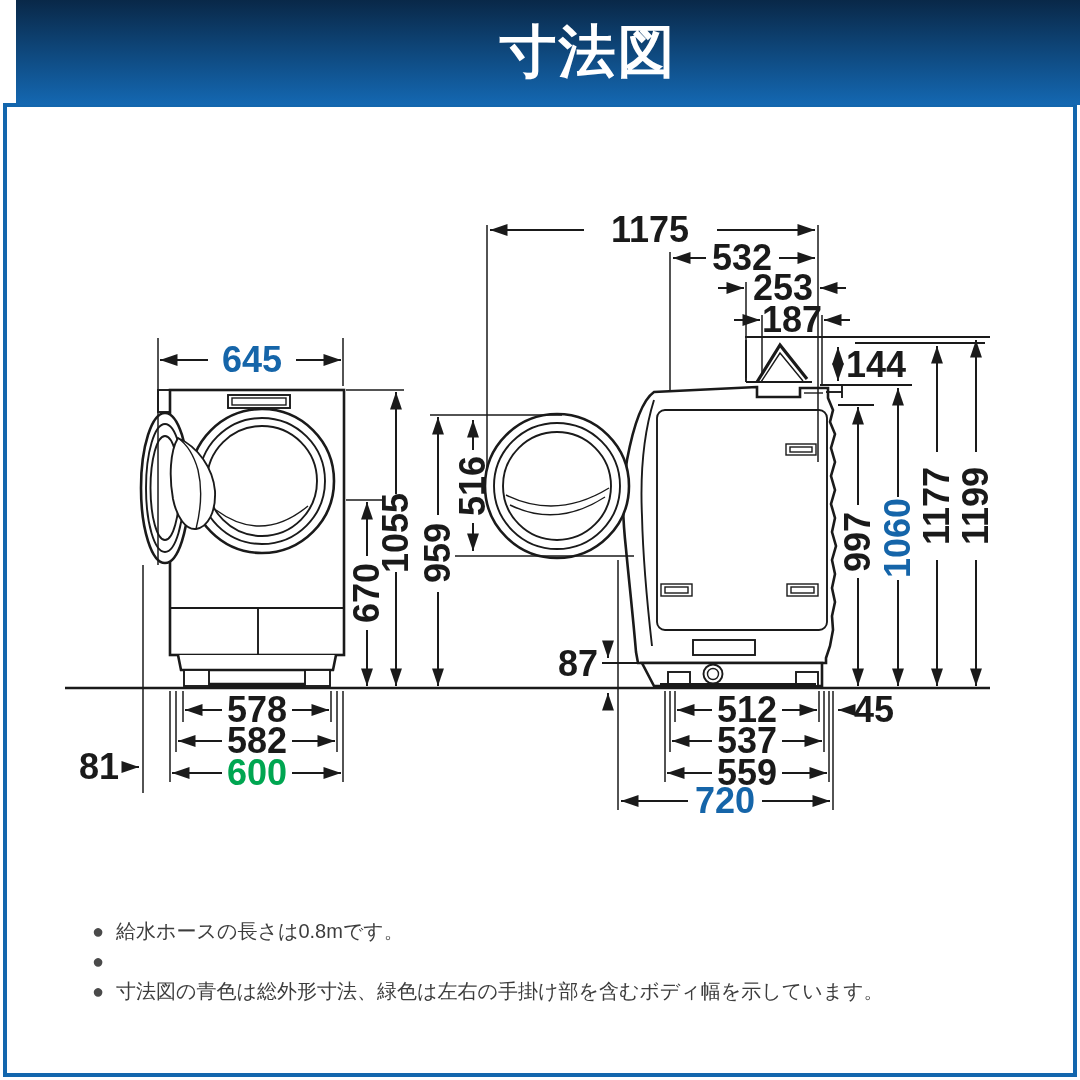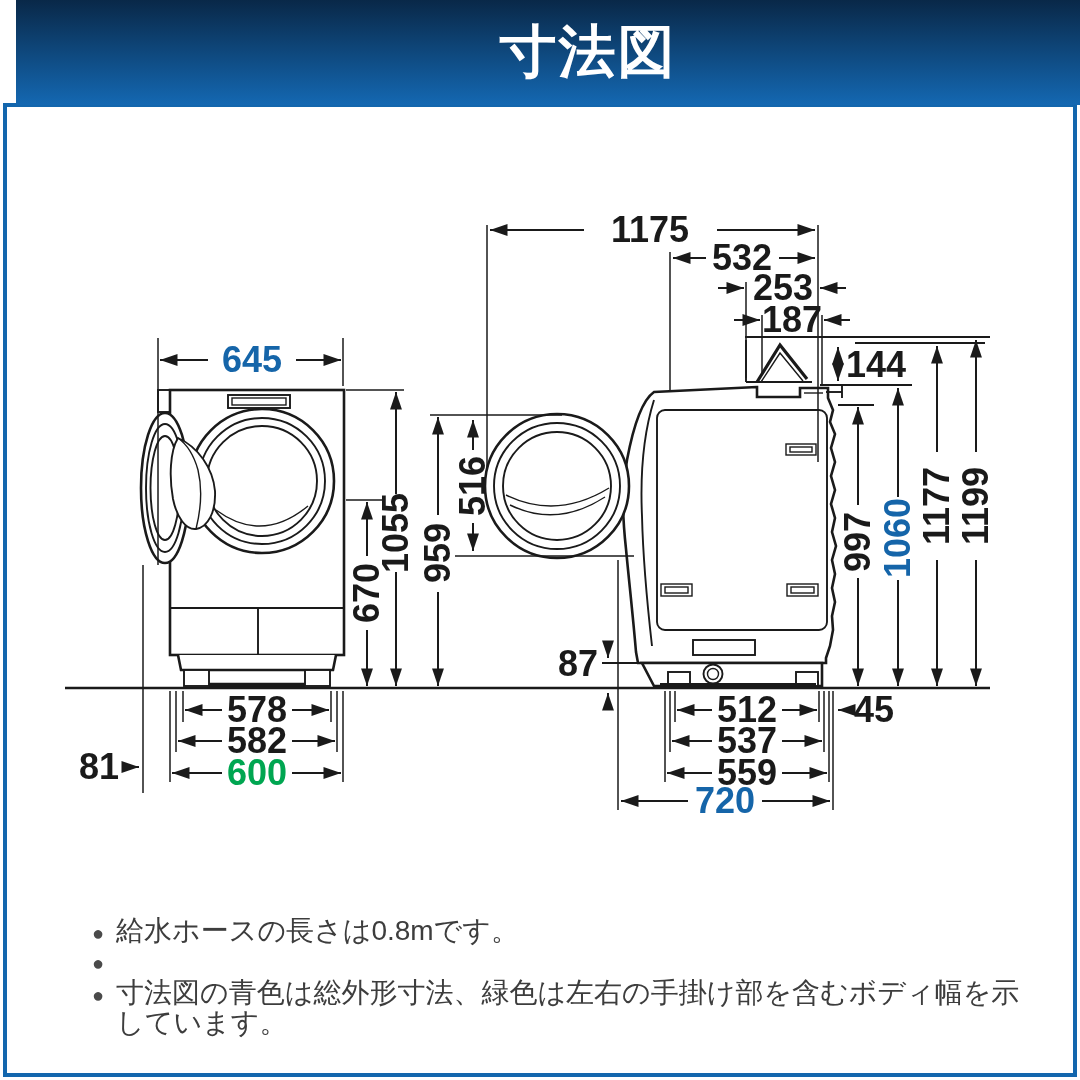--- a/index.html
+++ b/index.html
@@ -29,21 +29,21 @@
   .draw{stroke:var(--ink);fill:none;}
   .draw.fill{fill:#fff;}
   .thick{stroke-width:2.6;}
   .med{stroke-width:1.9;}
   .thin{stroke-width:1.4;}
   .dimline{stroke:var(--ink);stroke-width:2;fill:none;}
   .extline{stroke:var(--ink);stroke-width:1.5;fill:none;}
   .notes{position:absolute;left:92px;top:916px;width:930px;}
   .note-row{display:flex;align-items:baseline;line-height:30px;}
   .note-bullet{font-size:20px;color:#4a4a4a;margin-right:12px;}
-  .note-text{font-size:28px;color:var(--note);}
+  .note-text{font-size:20px;color:var(--note);}
 </style>
 </head>
 <body>
 
 <div class="frame"></div>
 
 <div class="banner">
   <span class="title">寸法図</span>
 </div>
 

